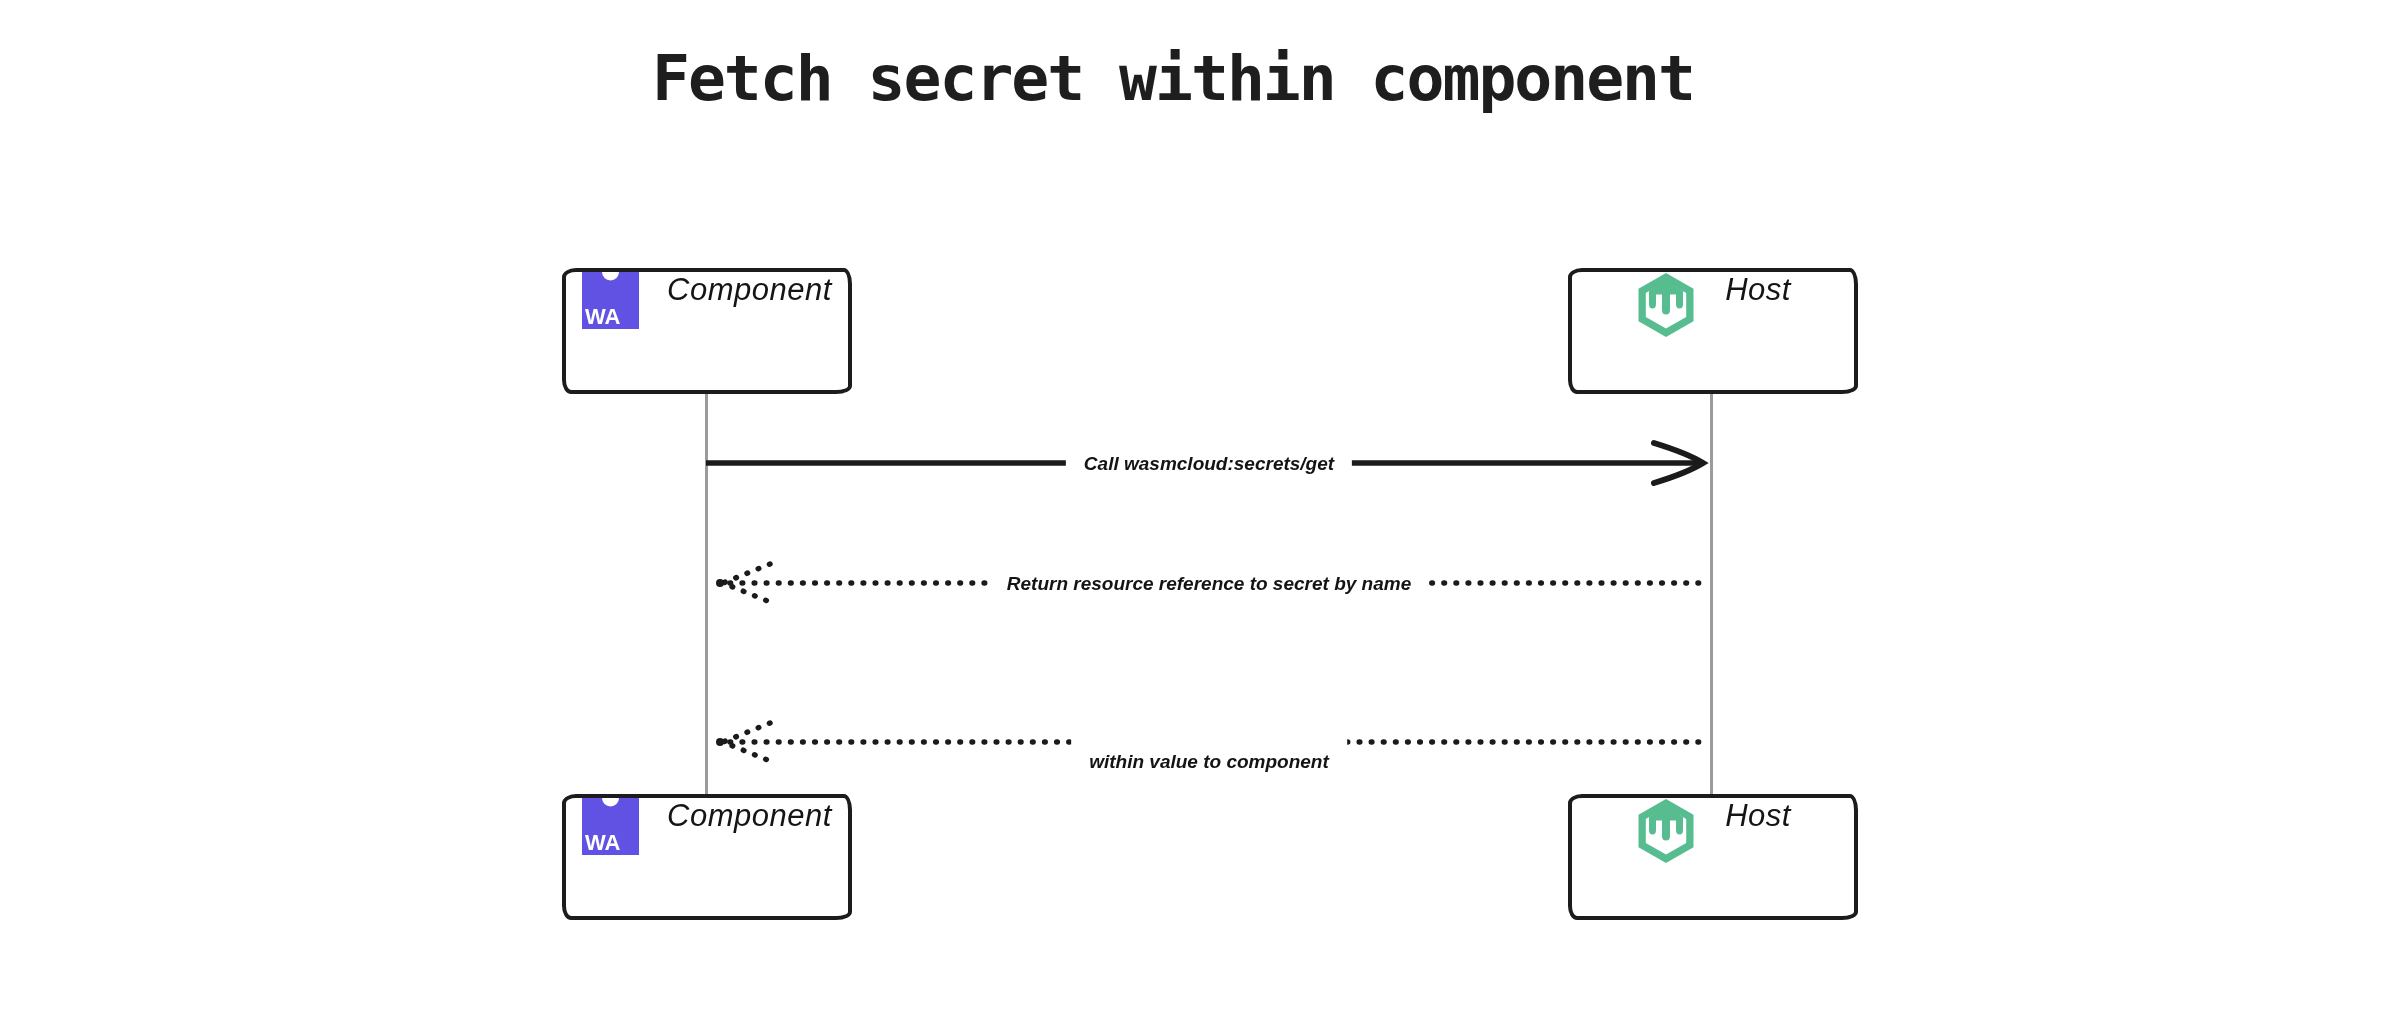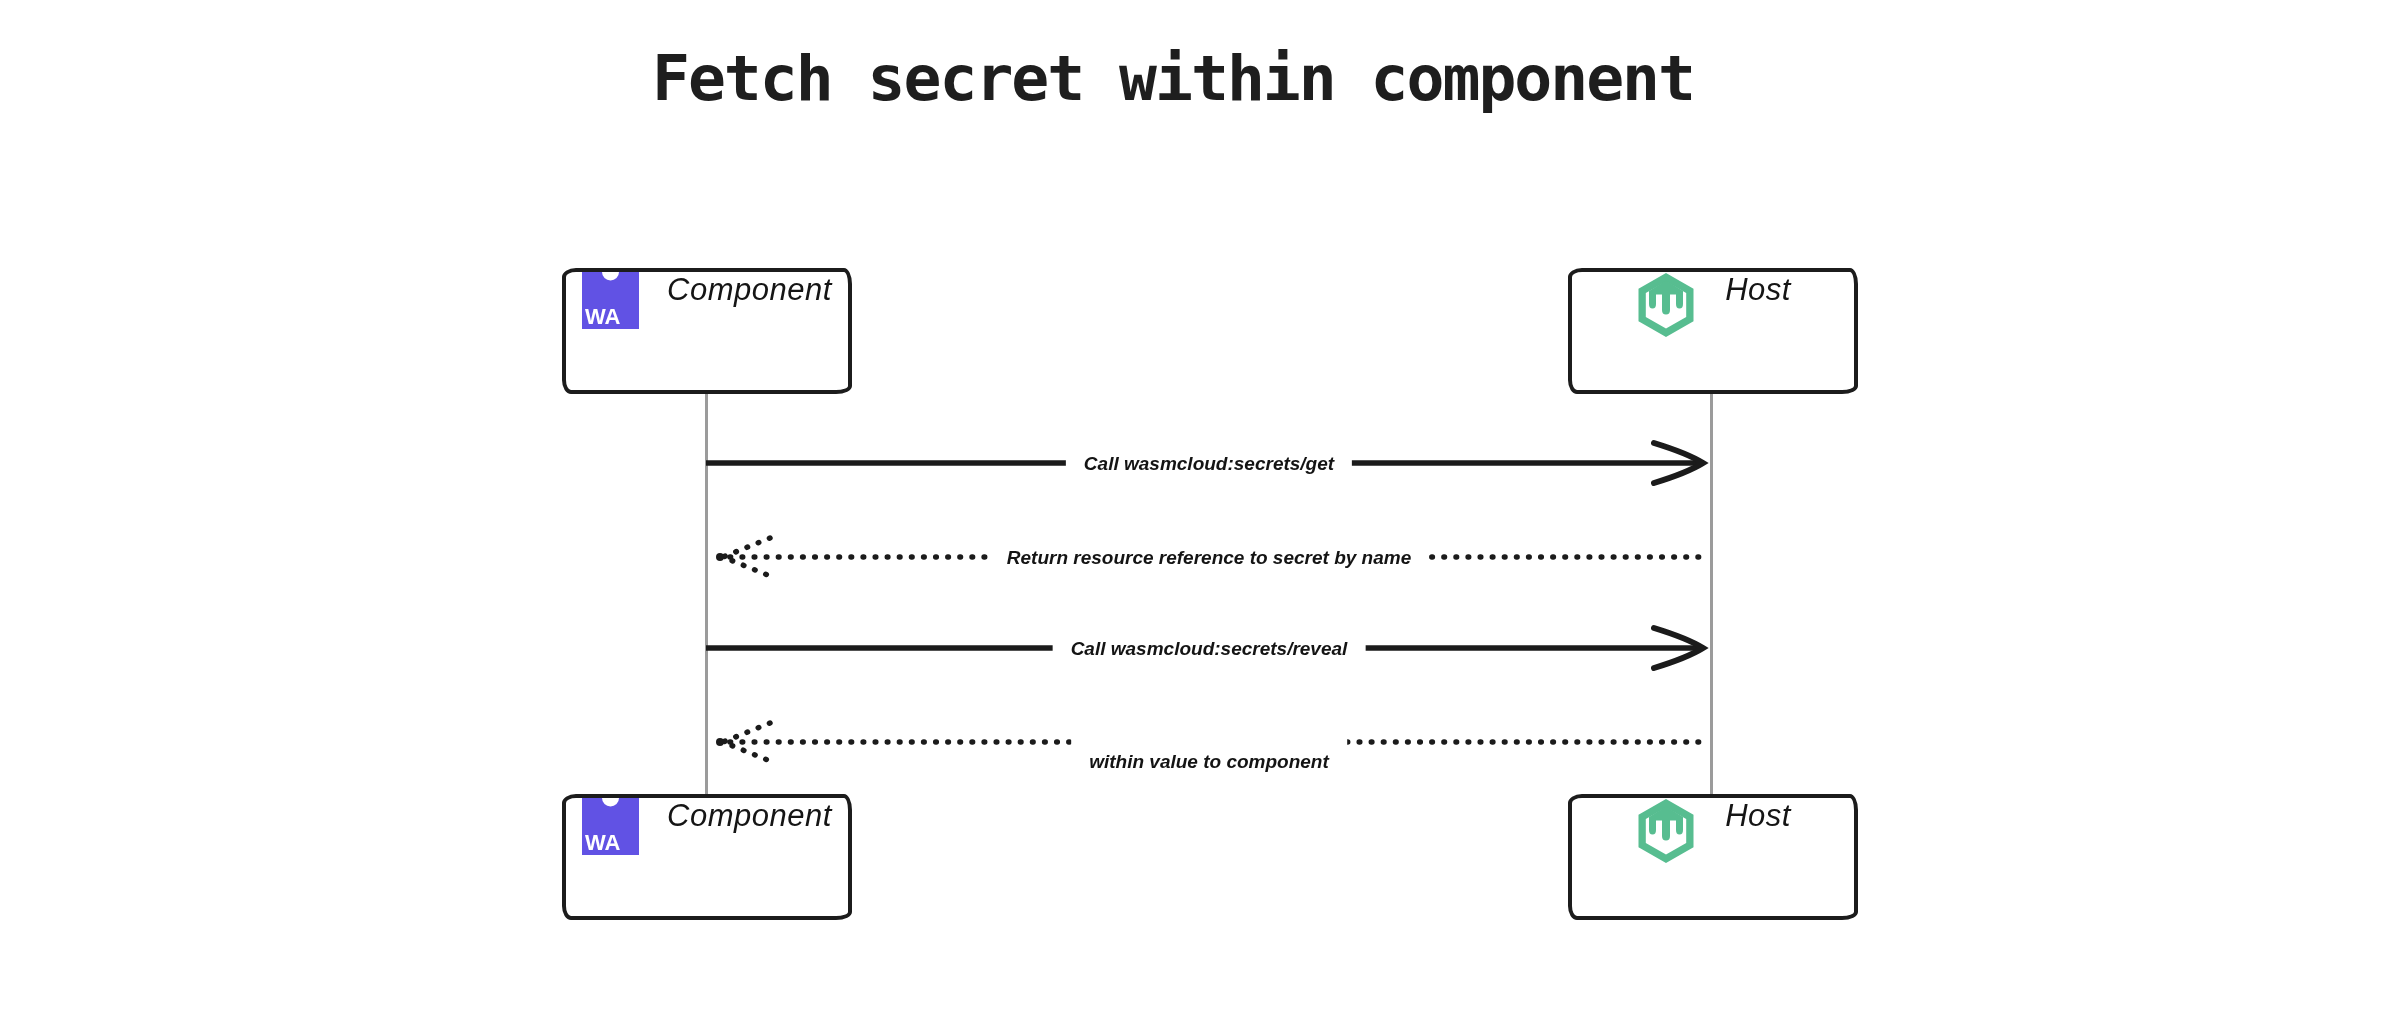--- a/index.html
+++ b/index.html
@@ -74,21 +74,21 @@
     background:var(--bg);
     padding:2px 18px;
     font-style:italic;font-weight:600;
     font-size:19px;
     color:#141414;
     white-space:nowrap;
     text-align:center;
     line-height:39px;
   }
   .m1{top:438px;}
-  .m2{top:532px;}
+  .m2{top:558px;}
   .m3{top:623px;}
   .m4{top:694px;height:96px;}
   .stroke{stroke:var(--ink);fill:none;}
   .dotted{stroke-dasharray:.6 11.5;stroke-linecap:round;}
 </style>
 </head>
 <body>
 
 <div class="canvas">
 
@@ -131,27 +131,20 @@
 
   <div class="msg m2">
     <svg width="1006" height="50" viewBox="0 0 1006 50">
       <line class="stroke dotted" x1="24" y1="25" x2="1004" y2="25" stroke-width="5.5"></line>
       <path class="stroke dotted" d="M64,6 L17,25 L64,44" stroke-width="5.5"></path>
       <circle cx="14" cy="25" r="4" fill="var(--ink)"></circle>
     </svg>
     <span class="msg-label">Return resource reference to secret by name</span>
   </div>
 
-  <div class="msg m3">
-    <svg width="1006" height="50" viewBox="0 0 1006 50">
-      <line class="stroke" x1="0" y1="25" x2="994" y2="25" stroke-width="5.5"></line>
-      <path class="stroke" d="M948,5 C974,13 989,20 997,25 C989,30 974,37 948,45" stroke-width="6" stroke-linecap="round"></path>
-    </svg>
-    <span class="msg-label">Call wasmcloud:secrets/reveal</span>
-  </div>
 
   <div class="msg m4">
     <svg width="1006" height="96" viewBox="0 0 1006 96">
       <line class="stroke dotted" x1="24" y1="48" x2="1004" y2="48" stroke-width="5.5"></line>
       <path class="stroke dotted" d="M64,29 L17,48 L64,67" stroke-width="5.5"></path>
       <circle cx="14" cy="48" r="4" fill="var(--ink)"></circle>
     </svg>
     <span class="msg-label"><br><span>within value to component</span></span>
   </div>
 

